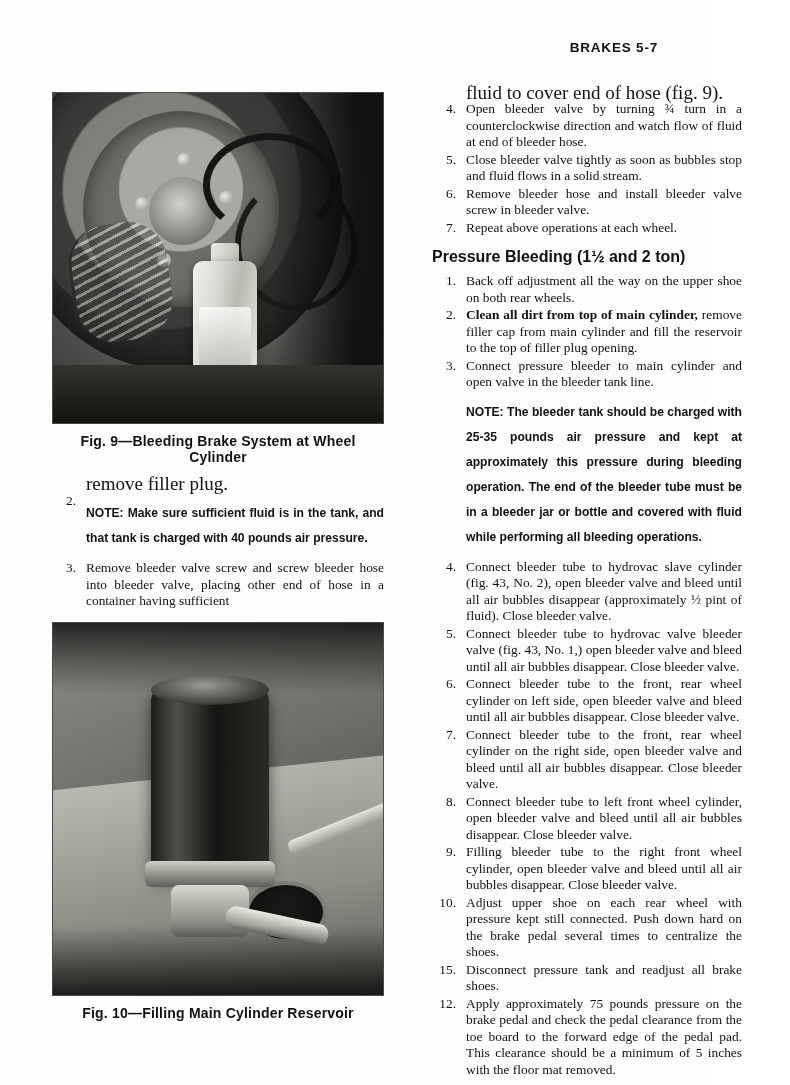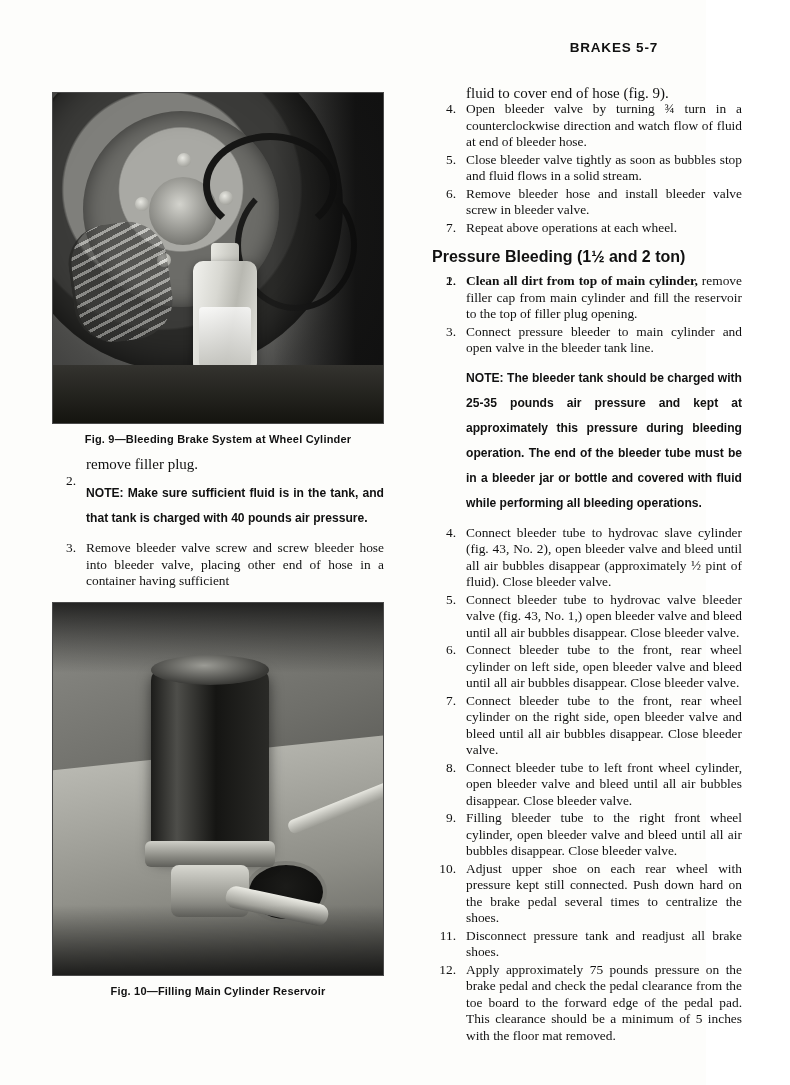--- a/index.html
+++ b/index.html
@@ -56,21 +56,21 @@
     overflow: hidden;
     border: 1px solid #4a4a4a;
     box-sizing: border-box;
   }
   .fig1 { height: 332px; }
   .fig2 { height: 374px; }
   .figure-caption {
     text-align: center;
     font-family: "Liberation Sans", sans-serif;
     font-weight: bold;
-    font-size: 11px;
+    font-size: 14px;
     letter-spacing: 0.2px;
     margin-top: 9px;
     color: #111;
   }
 
   
   .f1-bg {
     position: absolute; inset: 0;
     background:
       radial-gradient(circle at 42% 40%, #9b9b97 0%, #6f6f6c 34%, #4b4b49 60%, #2c2c2b 100%);
@@ -230,21 +230,21 @@
   .f2-topdark {
     position: absolute;
     left: 0; top: 0;
     width: 332px; height: 70px;
     background: linear-gradient(180deg, rgba(10,10,10,0.8), rgba(10,10,10,0));
   }
 
   
   p {
     margin: 0;
-    font-size: 15px;
+    font-size: 19px;
     line-height: 16.4px;
     text-align: justify;
   }
   .plain-indent {
     text-indent: 0;
     padding-left: 34px;
   }
   ol.steps {
     margin: 0;
     padding: 0;
@@ -379,20 +379,21 @@
         <span class="num">7.</span>
         <span>Repeat above operations at each wheel.</span>
       </li>
     </ol>
 
     <div class="subhead">Pressure Bleeding (1½ and 2 ton)</div>
 
     <ol class="steps">
       <li>
         <span class="num">1.</span>
+        <span>Back off adjustment all the way on the upper shoe on both rear wheels.</span>
       </li>
       <li>
         <span class="num">2.</span>
         <span class="bold-step">Clean all dirt from top of main cylinder,</span>
         <span>remove filler cap from main cylinder and fill the reservoir to the top of filler plug opening.</span>
       </li>
       <li>
         <span class="num">3.</span>
         <span>Connect pressure bleeder to main cylinder and open valve in the bleeder tank line.</span>
       </li>
@@ -423,21 +424,21 @@
       </li>
       <li>
         <span class="num">9.</span>
         <span>Filling bleeder tube to the right front wheel cylinder, open bleeder valve and bleed until all air bubbles disappear. Close bleeder valve.</span>
       </li>
       <li>
         <span class="num">10.</span>
         <span>Adjust upper shoe on each rear wheel with pressure kept still connected. Push down hard on the brake pedal several times to centralize the shoes.</span>
       </li>
       <li>
-        <span class="num">11.</span>
+        <span class="num">15.</span>
         <span>Disconnect pressure tank and readjust all brake shoes.</span>
       </li>
       <li>
         <span class="num">12.</span>
         <span>Apply approximately 75 pounds pressure on the brake pedal and check the pedal clearance from the toe board to the forward edge of the pedal pad. This clearance should be a minimum of 5 inches with the floor mat removed.</span>
       </li>
     </ol>
 
   </div>
 

